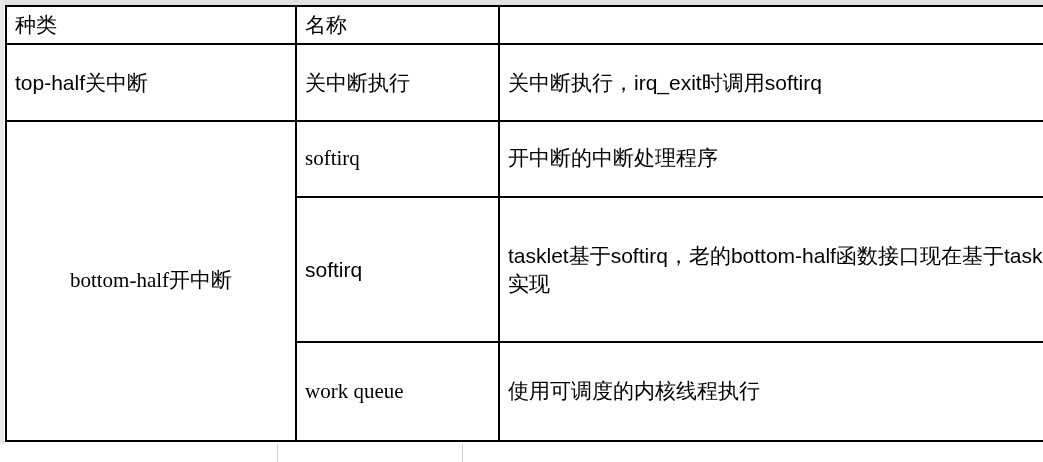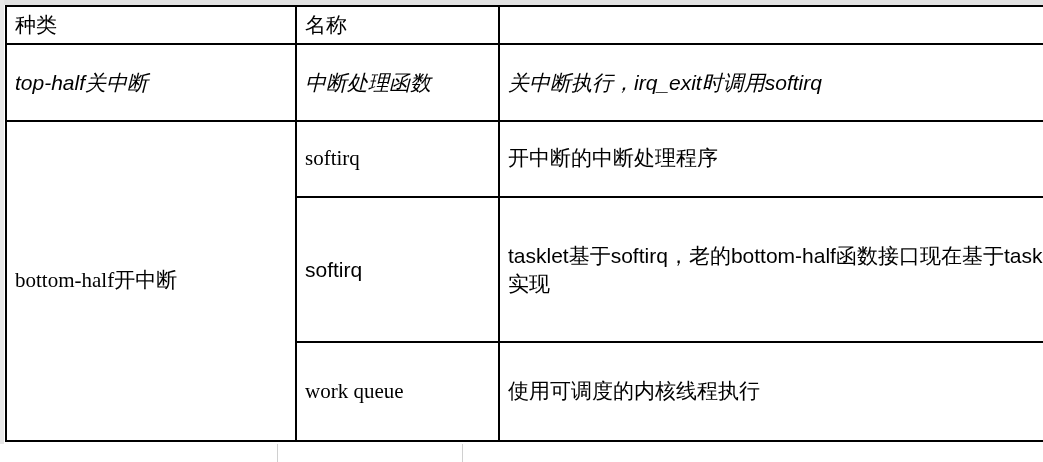--- a/index.html
+++ b/index.html
@@ -72,47 +72,48 @@
     line-height: 1.32;
     font-weight: 400;
     color: #000000;
     background: #ffffff;
   }
   td.col-kind   { width: 272px; }
   td.col-name   { width: 185px; }
   td.col-desc   { width: 571px; }
 
   tr.row-header td { height: 36px; vertical-align: middle; }
-  tr.row-top    td { height: 75px; font-style: italic; }
+  tr.row-top    td { height: 75px; }
   tr.row-soft   td { height: 74px; font-family: Liberation Serif, serif; }
   tr.row-task   td { height: 143px; }
   tr.row-work   td { height: 97px; font-family: Liberation Serif, serif; }
 
   td.merged-kind {
     vertical-align: middle;
+    text-align: center;
   }
   td.empty-cell { }
 </style>
 </head>
 <body>
 
 <div class="sheet-top-band"></div>
 <div class="sheet-left-band"></div>
 
 <table class="data-table">
   <tbody>
     <tr class="row-header">
       <td class="col-kind">种类</td>
       <td class="col-name">名称</td>
       <td class="col-desc empty-cell"></td>
     </tr>
 
     <tr class="row-top">
       <td class="col-kind">top-half关中断</td>
-      <td class="col-name">中断处理函数</td>
+      <td class="col-name">关中断执行</td>
       <td class="col-desc">关中断执行，irq_exit时调用softirq</td>
     </tr>
 
     <tr class="row-soft">
       <td class="col-kind merged-kind" rowspan="3">bottom-half开中断</td>
       <td class="col-name">softirq</td>
       <td class="col-desc">开中断的中断处理程序</td>
     </tr>
 
     <tr class="row-task">

